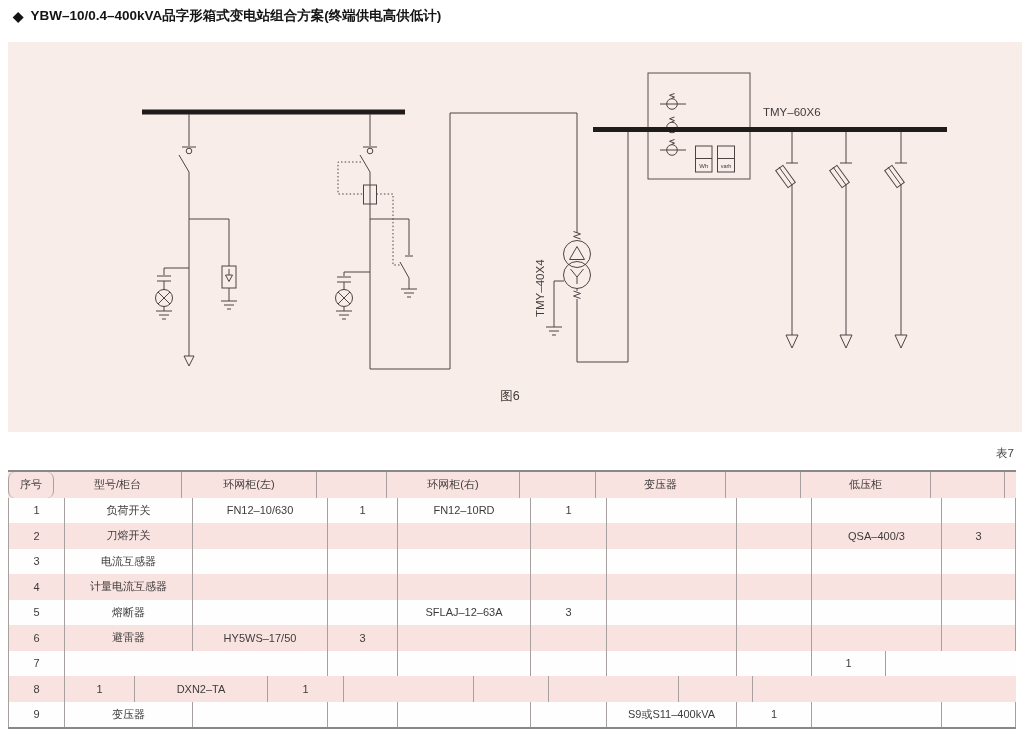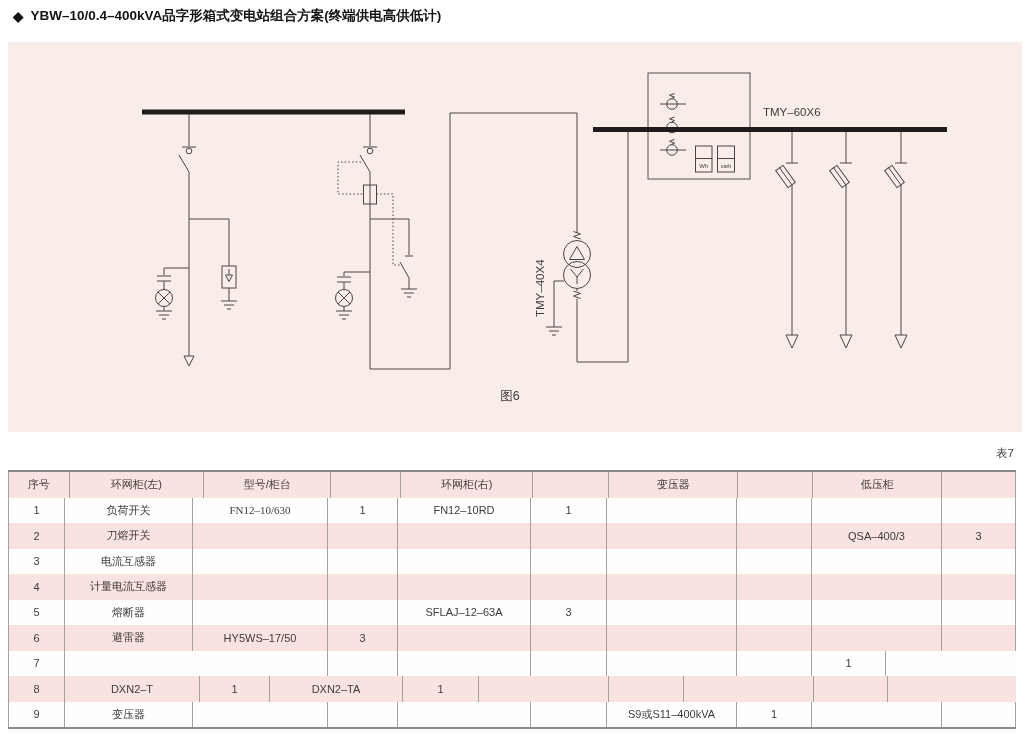--- a/index.html
+++ b/index.html
@@ -177,35 +177,35 @@
         <path d="M895,335 H907 L901,348 Z"></path>
       </g>
 
       <text x="510" y="400" text-anchor="middle" font-size="12.5" fill="#3f3b3b" stroke="none">图6</text>
     </g>
   </svg>
 
   <div class="table-caption">表7</div>
   <div class="spec-table" id="spec-table">
       <div class="trow thead">
-        <div class="tcell" style="width: 62px;">序号</div>
+        <div class="tcell" style="width: 46px; border-radius: 7px;">序号</div>
+        <div class="tcell" style="width: 128px;">型号/柜台</div>
         <div class="tcell" style="width: 135px;">环网柜(左)</div>
-        <div class="tcell" style="width: 128px;">型号/柜台</div>
         <div class="tcell" style="width: 70px;"></div>
         <div class="tcell" style="width: 133px;">环网柜(右)</div>
         <div class="tcell" style="width: 76px;"></div>
         <div class="tcell" style="width: 130px;">变压器</div>
         <div class="tcell" style="width: 75px;"></div>
         <div class="tcell" style="width: 130px; text-align: center;">低压柜</div>
         <div class="tcell" style="width: 74px;"></div>
       </div>
       <div class="trow white">
         <div class="tcell" style="width: 57px;">1</div>
         <div class="tcell" style="width: 128px;">负荷开关</div>
-        <div class="tcell" style="width: 135px; font-family: Liberation Serif, serif;">FN12–10/630</div>
+        <div class="tcell" style="width: 135px;">FN12–10/630</div>
         <div class="tcell" style="width: 70px;">1</div>
         <div class="tcell" style="width: 133px;">FN12–10RD</div>
         <div class="tcell" style="width: 76px;">1</div>
         <div class="tcell" style="width: 130px;"></div>
         <div class="tcell" style="width: 75px;"></div>
         <div class="tcell" style="width: 130px;"></div>
         <div class="tcell" style="width: 74px;"></div>
       </div>
       <div class="trow pink">
         <div class="tcell" style="width: 57px;">2</div>
@@ -273,21 +273,20 @@
         <div class="tcell" style="width: 135px;"></div>
         <div class="tcell" style="width: 70px;"></div>
         <div class="tcell" style="width: 133px;"></div>
         <div class="tcell" style="width: 76px;"></div>
         <div class="tcell" style="width: 130px;"></div>
         <div class="tcell" style="width: 75px;"></div>
         <div class="tcell" style="width: 74px;">1</div>
       </div>
       <div class="trow pink">
         <div class="tcell" style="width: 57px;">8</div>
-        <div class="tcell" style="width: 135px;">DXN2–T</div>
         <div class="tcell" style="width: 70px;">1</div>
         <div class="tcell" style="width: 133px;">DXN2–TA</div>
         <div class="tcell" style="width: 76px;">1</div>
         <div class="tcell" style="width: 130px;"></div>
         <div class="tcell" style="width: 75px;"></div>
         <div class="tcell" style="width: 130px;"></div>
         <div class="tcell" style="width: 74px;"></div>
       </div>
       <div class="trow white">
         <div class="tcell" style="width: 57px;">9</div>

